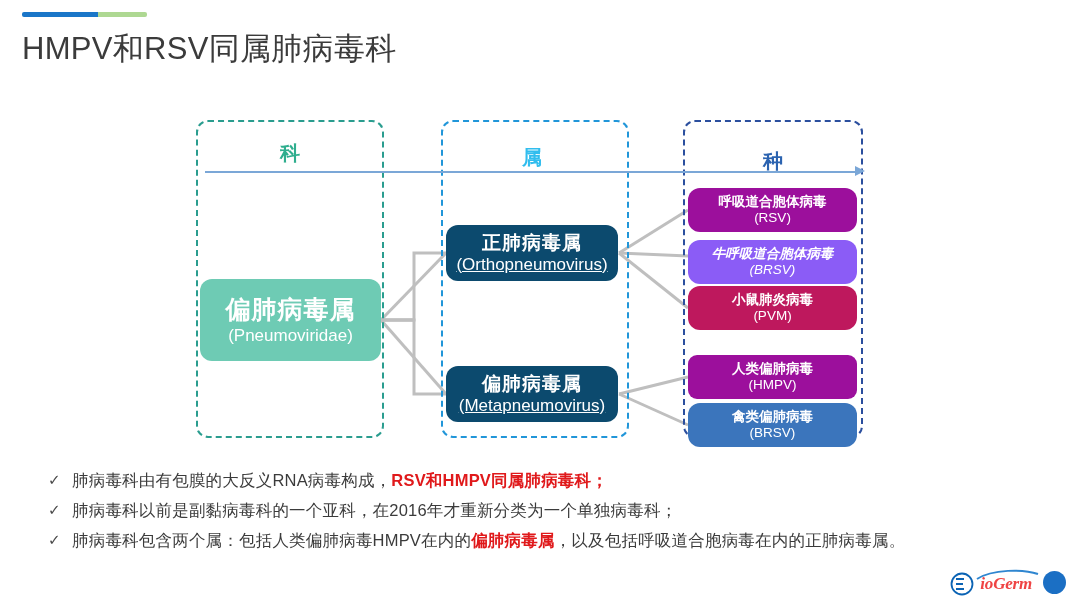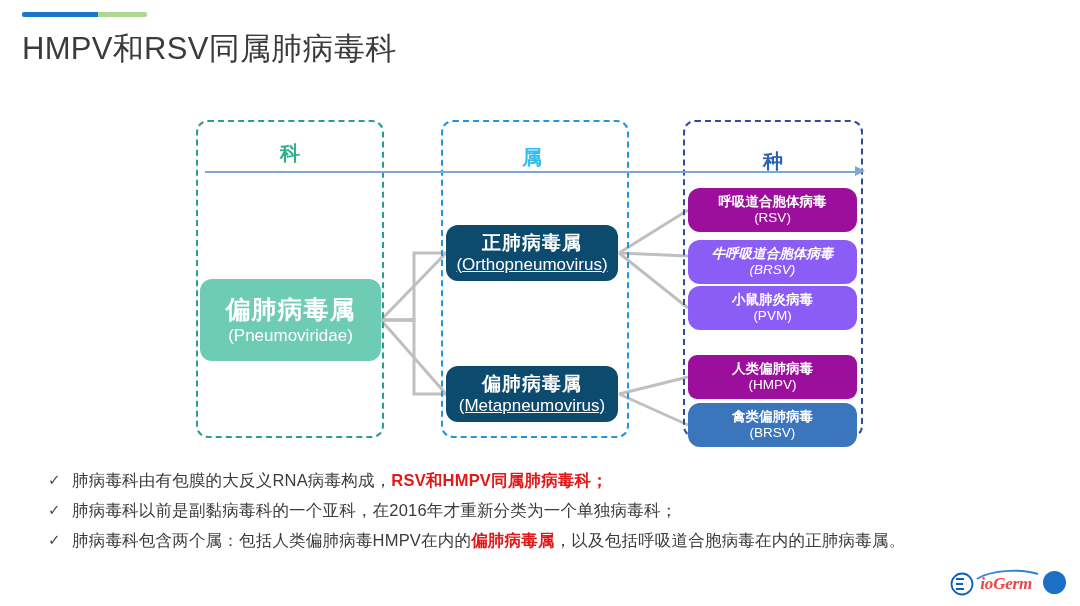--- a/index.html
+++ b/index.html
@@ -122,21 +122,21 @@
   .node-meta  { left: 446px; top: 366px; }
 
   
   .node-species {
     left: 688px; width: 169px; height: 44px;
   }
   .node-species .cn { font-size: 13.5px; }
   .node-species .en { font-size: 13.5px; }
   .sp-rsv  { top: 188px; background: #9c0f9c; }
   .sp-brsv { top: 240px; background: #8b5cf6; font-style: italic; }
-  .sp-pvm  { top: 286px; background: #8b5cf6; }
+  .sp-pvm  { top: 286px; background: #be185d; }
   .sp-hmpv { top: 355px; background: #9c0f9c; border-radius: 9px; }
   .sp-ampv { top: 403px; background: #3b75bc; }
 
   
   .bullets {
     position: absolute;
     left: 48px;
     top: 470px;
     width: 1000px;
   }

